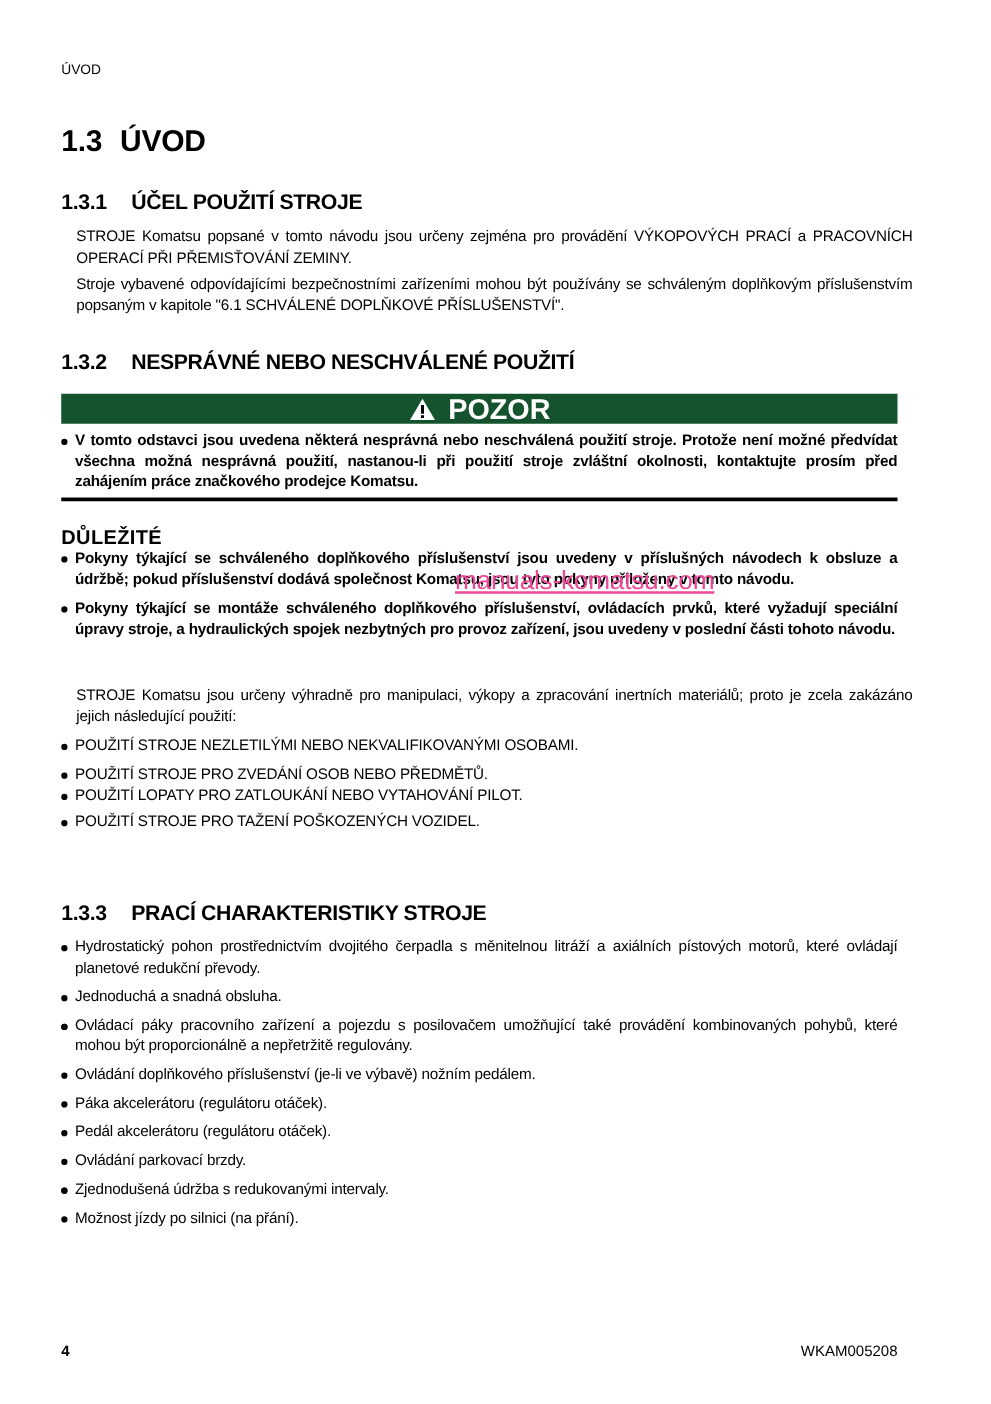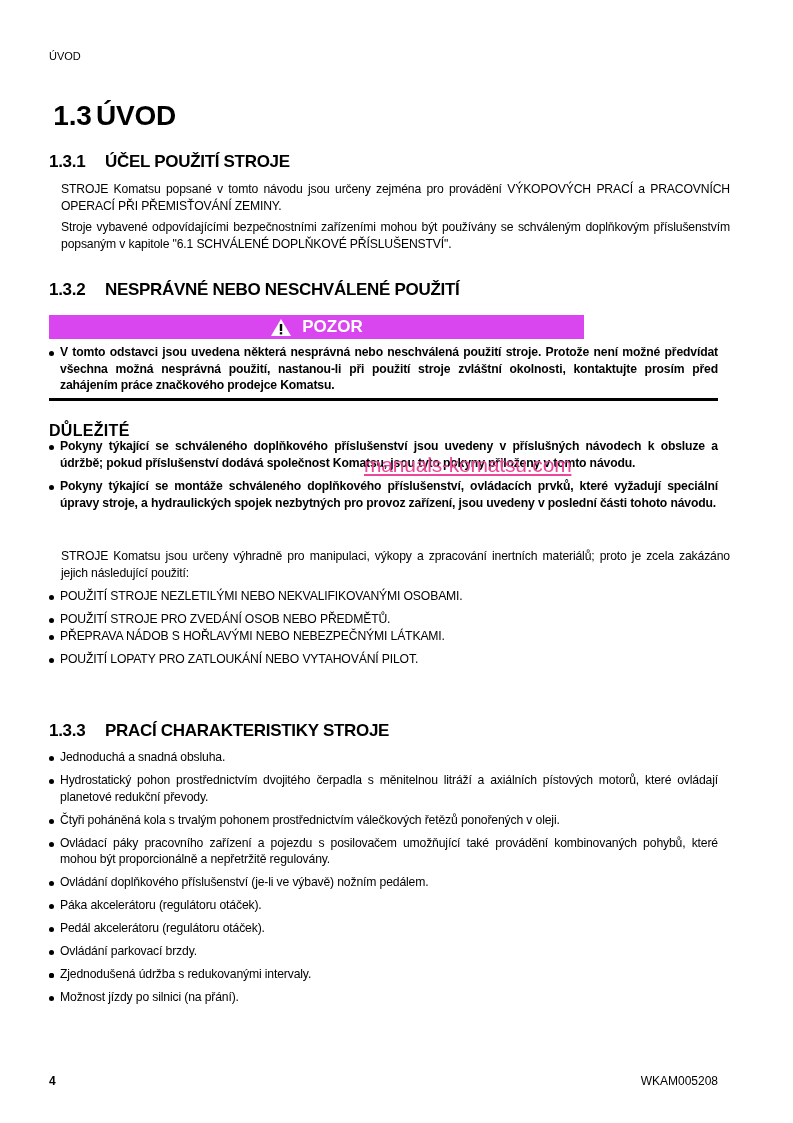--- a/index.html
+++ b/index.html
@@ -1,29 +1,29 @@
 <!DOCTYPE html>
 <html><head>
 <meta charset="utf-8">
 <style>
   html, body { margin: 0; padding: 0; background: #ffffff; }
   body {
     width: 793px; height: 1123px; position: relative; overflow: hidden;
     font-family: "Liberation Sans", sans-serif; color: #000;
   }
   .running-head { position: absolute; left: 49px; top: 50px; font-size: 11px; }
-  .h1 { position: absolute; left: 49px; top: 100px; font-size: 28px; font-weight: bold; letter-spacing: -0.2px; text-align: center; }
+  .h1 { position: absolute; left: 49px; top: 100px; font-size: 24px; font-weight: bold; letter-spacing: -0.2px; }
   .h1 .num { display: inline-block; width: 47px; }
   .h2 { position: absolute; left: 49px; font-size: 17px; font-weight: bold; letter-spacing: -0.3px; }
   .h2 .num { display: inline-block; width: 56px; }
   .para { position: absolute; left: 61px; width: 669px; font-size: 12.2px; line-height: 16.5px; text-align: justify; letter-spacing: -0.15px; }
   .warn-bar {
-    position: absolute; left: 49px; top: 315px; width: 535px; height: 24px;
-    background: #d946ef; color: #fff; display: flex; align-items: center; justify-content: center;
-    font-size: 17px; font-weight: bold;
+    position: absolute; left: 49px; top: 315px; width: 669px; height: 24px;
+    background: #14532d; color: #fff; display: flex; align-items: center; justify-content: center;
+    font-size: 23px; font-weight: bold;
   }
   .warn-bar svg { margin-right: 10px; }
   .warn-rule { position: absolute; left: 49px; top: 398px; width: 669px; height: 3px; background: #000; }
   .bullet-list { position: absolute; left: 49px; width: 669px; margin: 0; padding: 0; list-style: none; }
   .bullet-list li {
     position: relative; padding-left: 11px; font-size: 12.2px; line-height: 16.5px;
     text-align: justify; letter-spacing: -0.15px;
   }
   .bullet-list li .dot {
     position: absolute; left: 0; top: 7px; width: 5px; height: 5px; border-radius: 50%; background: #000;
@@ -73,32 +73,32 @@
 <ul class="bullet-list bold" style="top:438px;">
   <li style="margin-bottom:7px;"><span class="dot"></span><span>Pokyny týkající se schváleného doplňkového příslušenství jsou uvedeny v příslušných návodech k obsluze a údržbě; pokud příslušenství dodává společnost Komatsu, jsou tyto pokyny přiloženy v tomto návodu.</span></li>
   <li><span class="dot"></span><span>Pokyny týkající se montáže schváleného doplňkového příslušenství, ovládacích prvků, které vyžadují speciální úpravy stroje, a hydraulických spojek nezbytných pro provoz zařízení, jsou uvedeny v poslední části tohoto návodu.</span></li>
 </ul>
 
 <div class="para" style="top:548px;">STROJE Komatsu jsou určeny výhradně pro manipulaci, výkopy a zpracování inertních materiálů; proto je zcela zakázáno jejich následující použití:</div>
 
 <ul class="bullet-list" style="top:588px;">
   <li style="margin-bottom:6.5px;"><span class="dot"></span><span>POUŽITÍ STROJE NEZLETILÝMI NEBO NEKVALIFIKOVANÝMI OSOBAMI.</span></li>
   <li style="margin-bottom:0;"><span class="dot"></span><span>POUŽITÍ STROJE PRO ZVEDÁNÍ OSOB NEBO PŘEDMĚTŮ.</span></li>
-  <li style="margin-bottom:6.5px;"><span class="dot"></span><span>PŘEPRAVA NÁDOB S HOŘLAVÝMI NEBO NEBEZPEČNÝMI LÁTKAMI.</span></li>
   <li style="margin-bottom:5px;"><span class="dot"></span><span>POUŽITÍ LOPATY PRO ZATLOUKÁNÍ NEBO VYTAHOVÁNÍ PILOT.</span></li>
+  <li><span class="dot"></span><span>POUŽITÍ STROJE PRO TAŽENÍ POŠKOZENÝCH VOZIDEL.</span></li>
 </ul>
 
 <div class="h2" style="top:721px;">
   <span class="num">1.3.3</span><span>PRACÍ CHARAKTERISTIKY STROJE</span>
 </div>
 
 <ul class="bullet-list" style="top:749px;">
+  <li style="margin-bottom:6.5px;"><span class="dot"></span><span>Hydrostatický pohon prostřednictvím dvojitého čerpadla s měnitelnou litráží a axiálních pístových motorů, které ovládají planetové redukční převody.</span></li>
   <li style="margin-bottom:6.5px;"><span class="dot"></span><span>Jednoduchá a snadná obsluha.</span></li>
-  <li style="margin-bottom:6.5px;"><span class="dot"></span><span>Hydrostatický pohon prostřednictvím dvojitého čerpadla s měnitelnou litráží a axiálních pístových motorů, které ovládají planetové redukční převody.</span></li>
-  <li style="margin-bottom:6.5px;"><span class="dot"></span><span>Čtyři poháněná kola s trvalým pohonem prostřednictvím válečkových řetězů ponořených v oleji.</span></li>
+  <li style="margin-bottom:6.5px;"><span class="dot"></span></li>
   <li style="margin-bottom:6.5px;"><span class="dot"></span><span>Ovládací páky pracovního zařízení a pojezdu s posilovačem umožňující také provádění kombinovaných pohybů, které mohou být proporcionálně a nepřetržitě regulovány.</span></li>
   <li style="margin-bottom:6.5px;"><span class="dot"></span><span>Ovládání doplňkového příslušenství (je-li ve výbavě) nožním pedálem.</span></li>
   <li style="margin-bottom:6.5px;"><span class="dot"></span><span>Páka akcelerátoru (regulátoru otáček).</span></li>
   <li style="margin-bottom:6.5px;"><span class="dot"></span><span>Pedál akcelerátoru (regulátoru otáček).</span></li>
   <li style="margin-bottom:6.5px;"><span class="dot"></span><span>Ovládání parkovací brzdy.</span></li>
   <li style="margin-bottom:6.5px;"><span class="dot"></span></li>
   <li style="margin-bottom:6.5px;"><span class="dot"></span><span>Zjednodušená údržba s redukovanými intervaly.</span></li>
   <li><span class="dot"></span><span>Možnost jízdy po silnici (na přání).</span></li>
 </ul>
 

